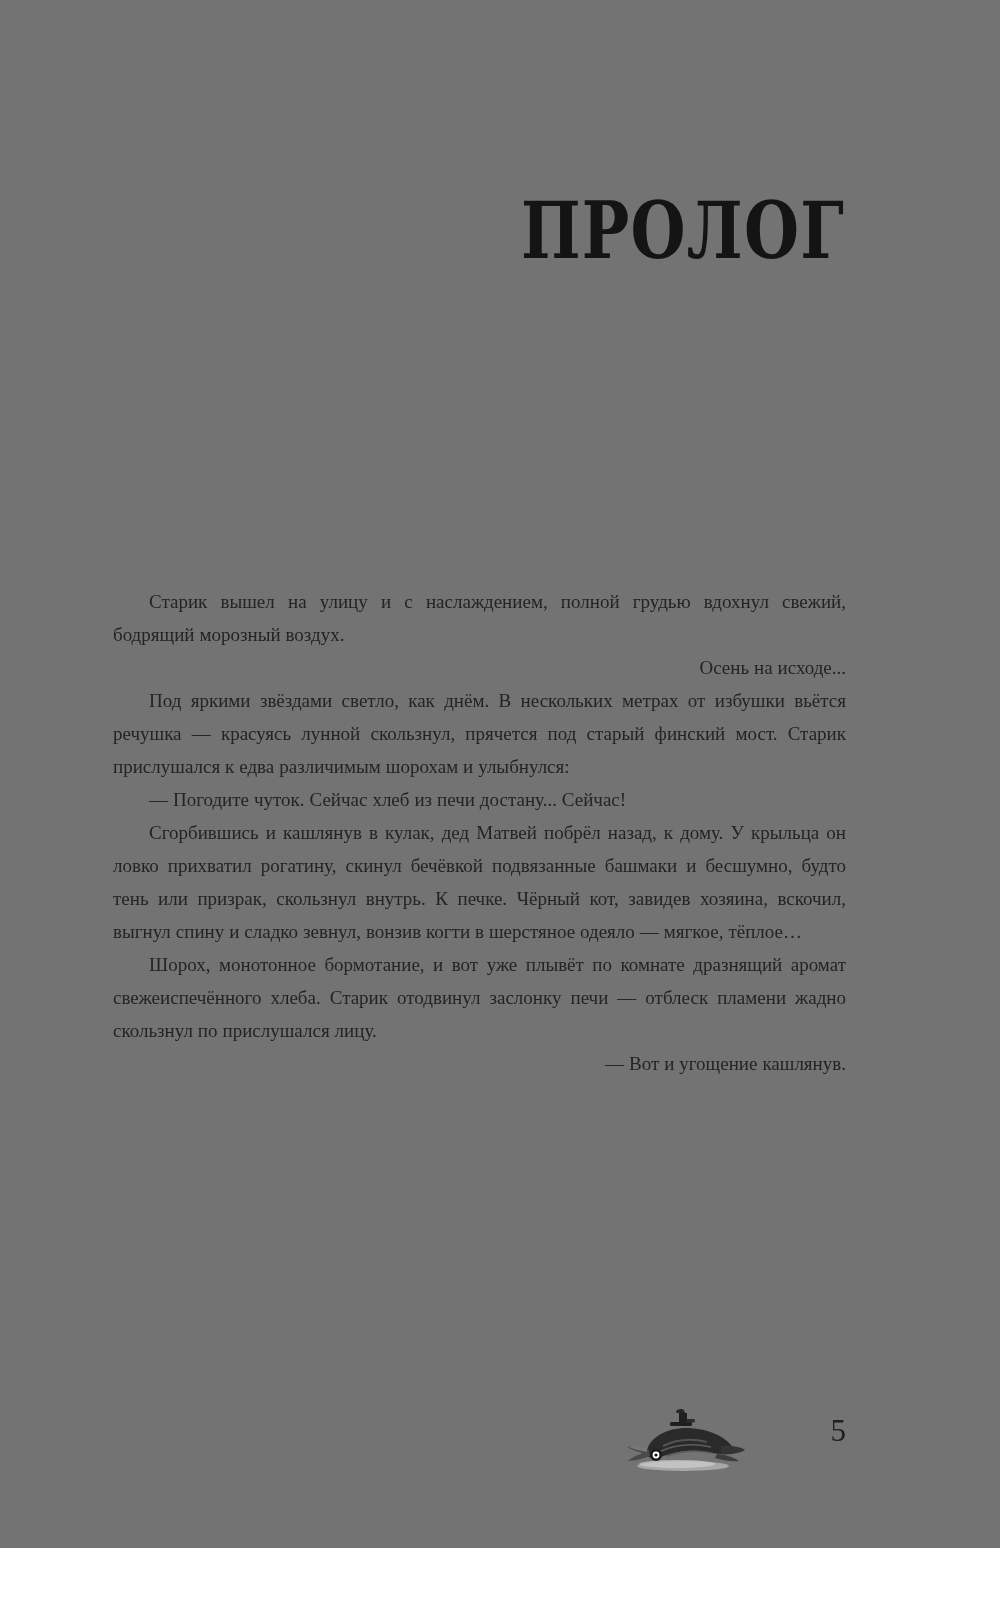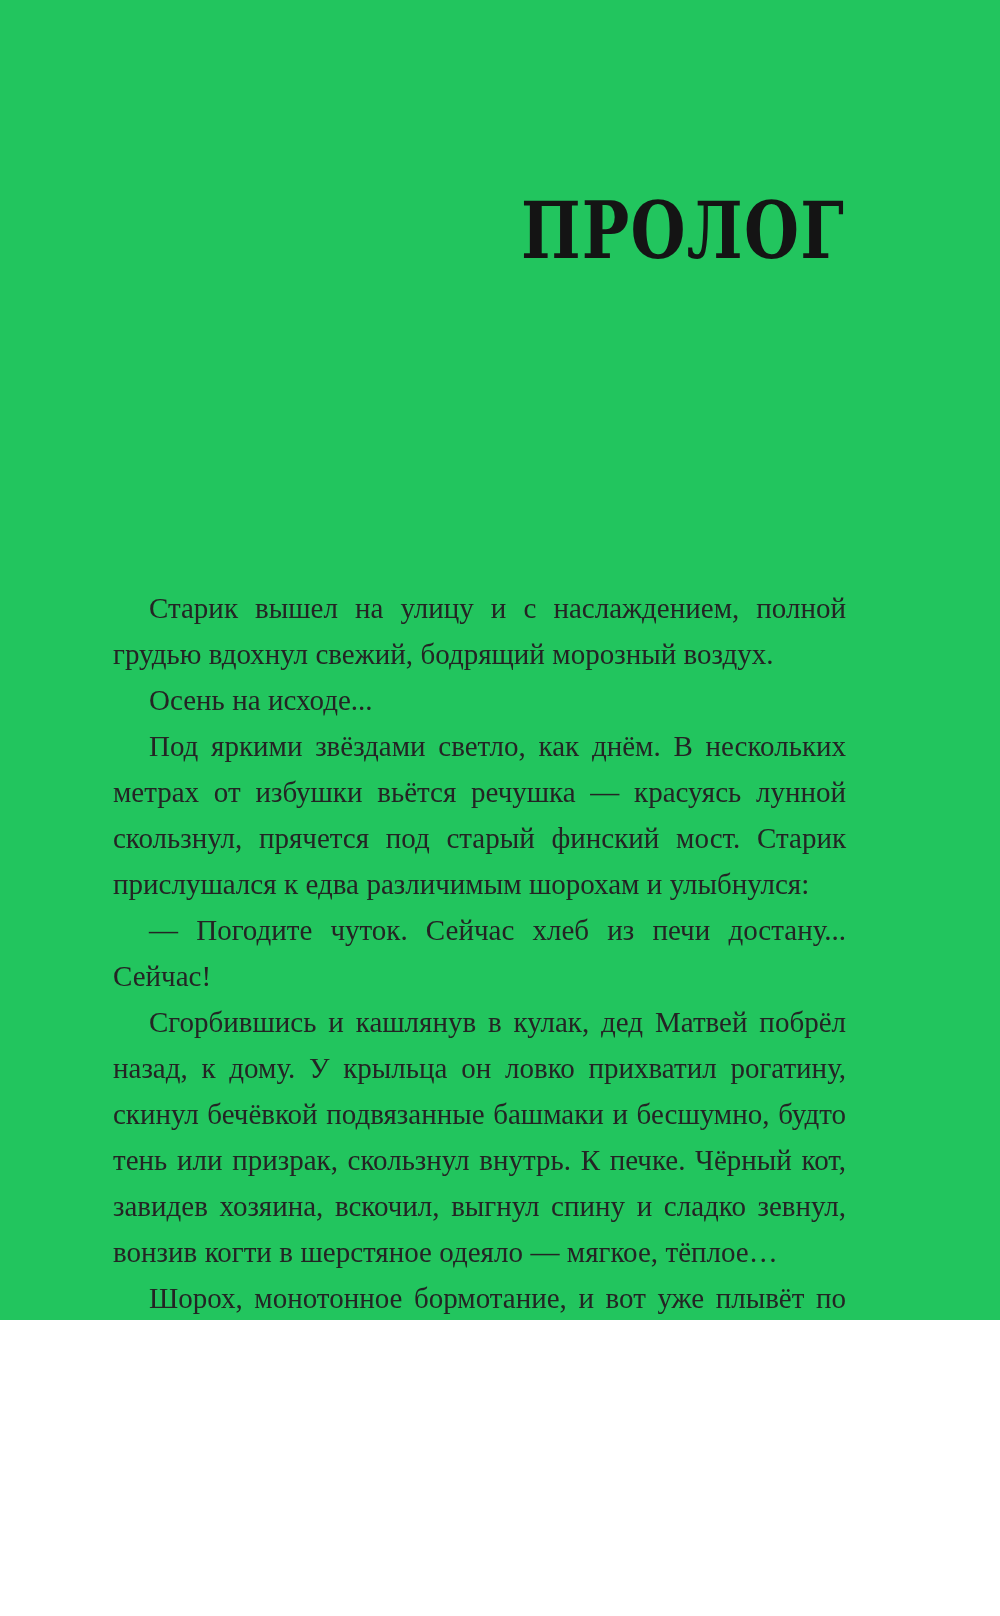--- a/index.html
+++ b/index.html
@@ -5,23 +5,23 @@
 <style>
   html, body {
     margin: 0;
     padding: 0;
     background: #ffffff;
   }
 
   .page {
     position: relative;
     width: 1000px;
-    height: 1320px;
+    height: 1548px;
     margin: 0 auto;
-    background: #22c55e;
+    background: #737373;
     overflow: hidden;
     font-family: "Liberation Serif", "DejaVu Serif", serif;
     color: #1b1b1b;
     box-sizing: border-box;
   }
 
   
   .chapter-title {
     position: absolute;
     left: 113px;
@@ -44,31 +44,31 @@
     position: absolute;
     left: 113px;
     top: 585px;
     width: 733px;
   }
 
   .body-text p {
     margin: 0;
     text-indent: 36px;
     text-align: justify;
-    font-size: 29px;
-    line-height: 46px;
+    font-size: 19px;
+    line-height: 33px;
     color: #242424;
     hyphens: manual;
     -webkit-hyphens: manual;
     word-spacing: 0.2px;
   }
 
   
   .body-text p.short {
-    text-align: left;
+    text-align: right;
   }
 
   
   .footer {
     position: absolute;
     left: 113px;
     top: 1392px;
     width: 733px;
     height: 90px;
   }

